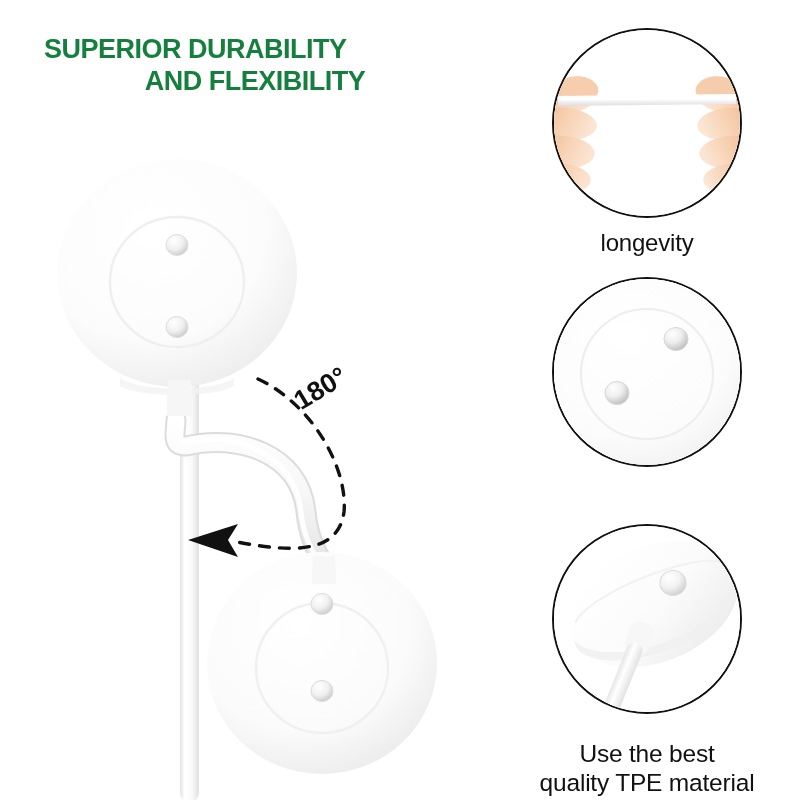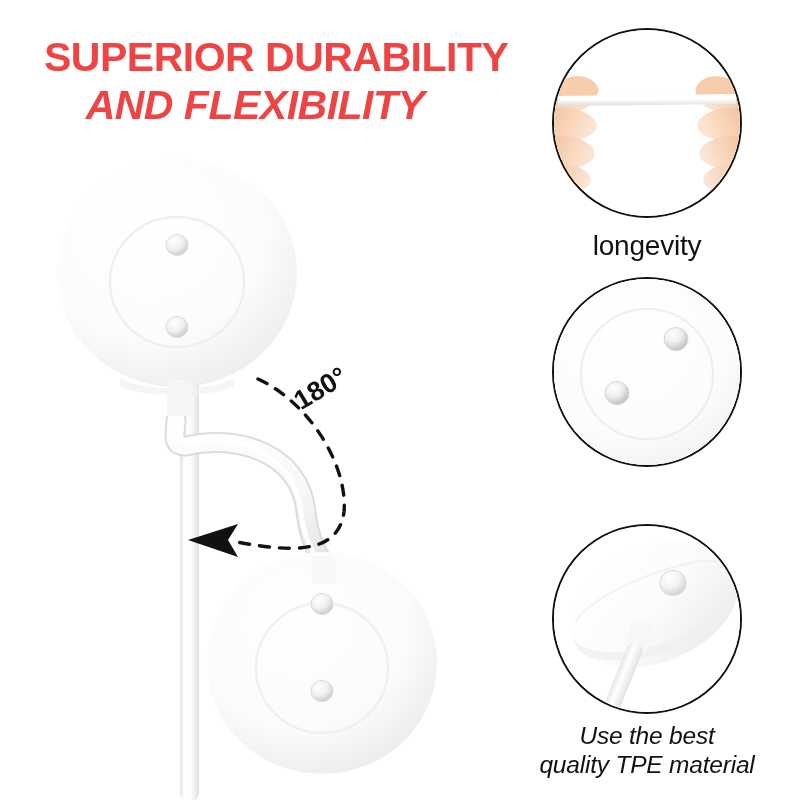--- a/index.html
+++ b/index.html
@@ -7,25 +7,25 @@
     width: 800px; height: 800px;
     background: #ffffff;
     font-family: "Liberation Sans", sans-serif;
     overflow: hidden;
   }
   #stage { position: relative; width: 800px; height: 800px; background: #fff; }
 
   
   #heading {
     position: absolute; left: 44px; top: 34px; width: 470px;
-    font-weight: bold; font-size: 41px; line-height: 1.17;
-    letter-spacing: -0.5px; color: #ef4444; text-align: center;
+    font-weight: bold; font-size: 27px; line-height: 1.17;
+    letter-spacing: -0.5px; color: #15803d; text-align: center;
   }
   #heading .l1 { display: block; text-align: left; }
-  #heading .l2 { display: block; text-align: center; padding-right: 48px; font-style: italic; }
+  #heading .l2 { display: block; text-align: center; padding-right: 48px; }
 
   
   #product { position: absolute; left: 0; top: 0; width: 500px; height: 800px; }
   #product svg { display: block; }
 
   
   .feature { position: absolute; width: 300px; left: 497px; text-align: center; }
   #feature-0 { top: 28px; }
   #feature-1 { top: 277px; }
   #feature-2 { top: 524px; }
@@ -34,23 +34,23 @@
     position: relative; width: 190px; height: 190px;
     margin: 0 auto; border-radius: 50%;
     border: 2.2px solid #111; overflow: hidden; background: #fff;
   }
   .fcircle svg { position: absolute; left: 0; top: 0; }
 
   .fcaption {
     margin-top: 11px; font-size: 24.5px; line-height: 1.18;
     color: #111; letter-spacing: -0.2px; white-space: pre-line;
   }
-  #feature-0 .fcaption { font-size: 28px; }
+  #feature-0 .fcaption { font-size: 24px; }
   #feature-1 .fcaption { font-size: 24.5px; margin-top: 14px; }
-  #feature-2 .fcaption { font-size: 24.5px; margin-top: 8px; font-style: italic; }
+  #feature-2 .fcaption { font-size: 24.5px; margin-top: 26px; }
 </style>
 </head>
 <body>
 
 <div id="stage">
 
   <div id="heading">
     <span class="l1">SUPERIOR DURABILITY</span>
     <span class="l2">AND FLEXIBILITY</span>
   </div>

